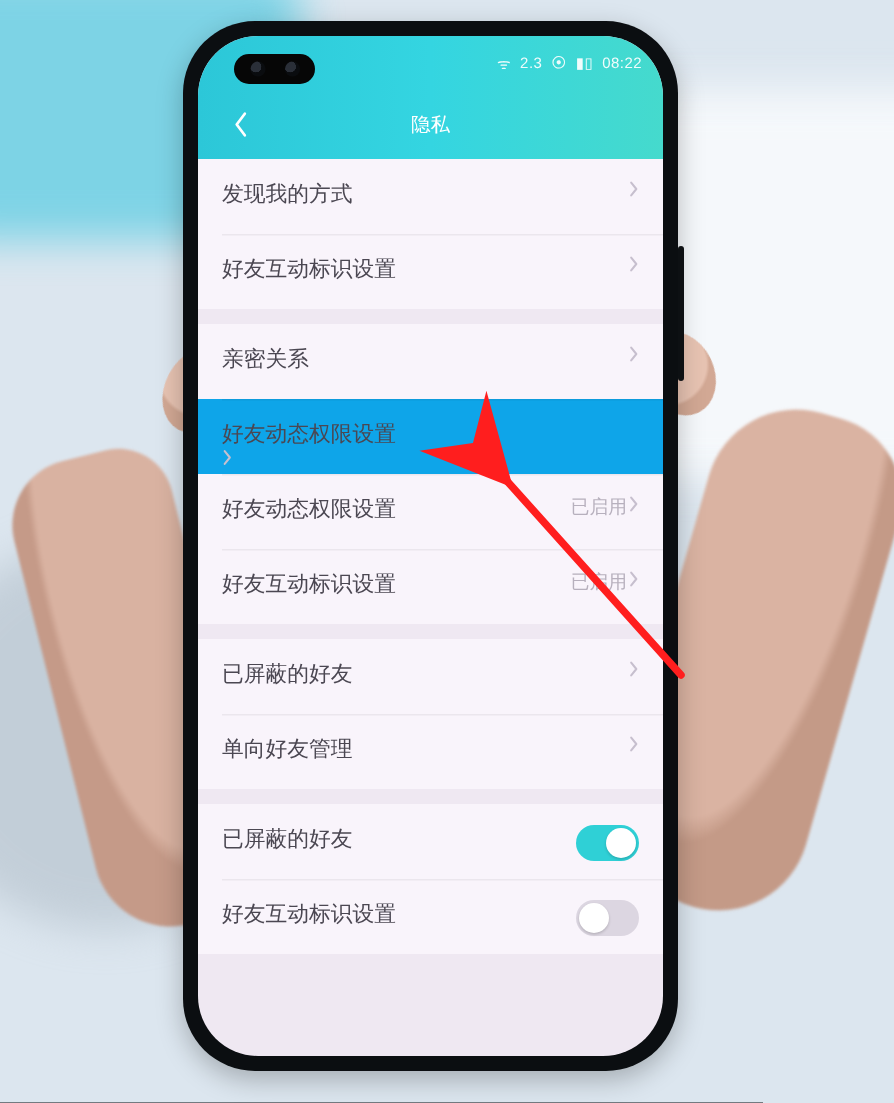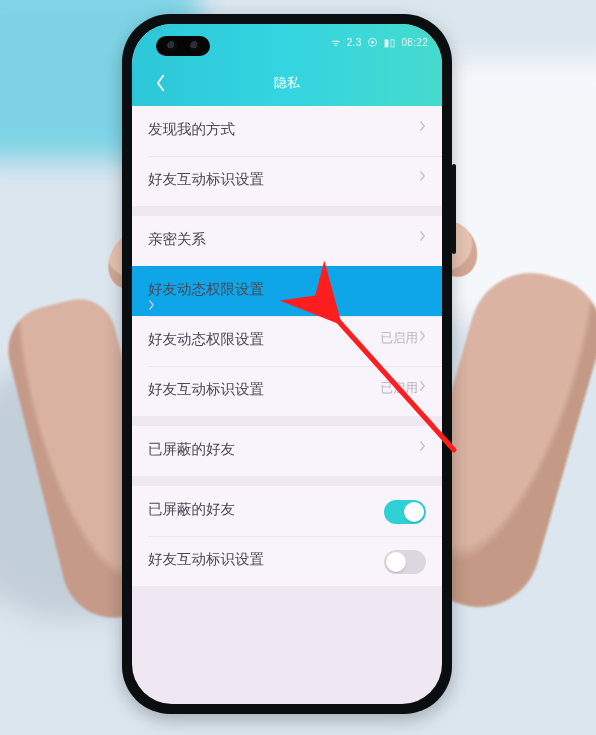--- a/index.html
+++ b/index.html
@@ -265,20 +265,28 @@
             <svg viewBox="0 0 8 14">
                 <path d="M2 2 L6 7 L2 12" fill="none" stroke-width="1.6" stroke-linecap="round" stroke-linejoin="round"></path>
               </svg>
           </span>
         </div>
       </div>
 
       <div class="group">
         <div class="row">
           <span class="label">已屏蔽的好友</span>
+          <span class="chevron">
+            <svg viewBox="0 0 8 14">
+                <path d="M2 2 L6 7 L2 12" fill="none" stroke-width="1.6" stroke-linecap="round" stroke-linejoin="round"></path>
+              </svg>
+          </span>
+        </div>
+        <div class="row">
+          <span class="label">单向好友管理</span>
           <span class="chevron">
             <svg viewBox="0 0 8 14">
                 <path d="M2 2 L6 7 L2 12" fill="none" stroke-width="1.6" stroke-linecap="round" stroke-linejoin="round"></path>
               </svg>
           </span>
         </div>
       </div>
 
       <div class="group">
         <div class="row">

